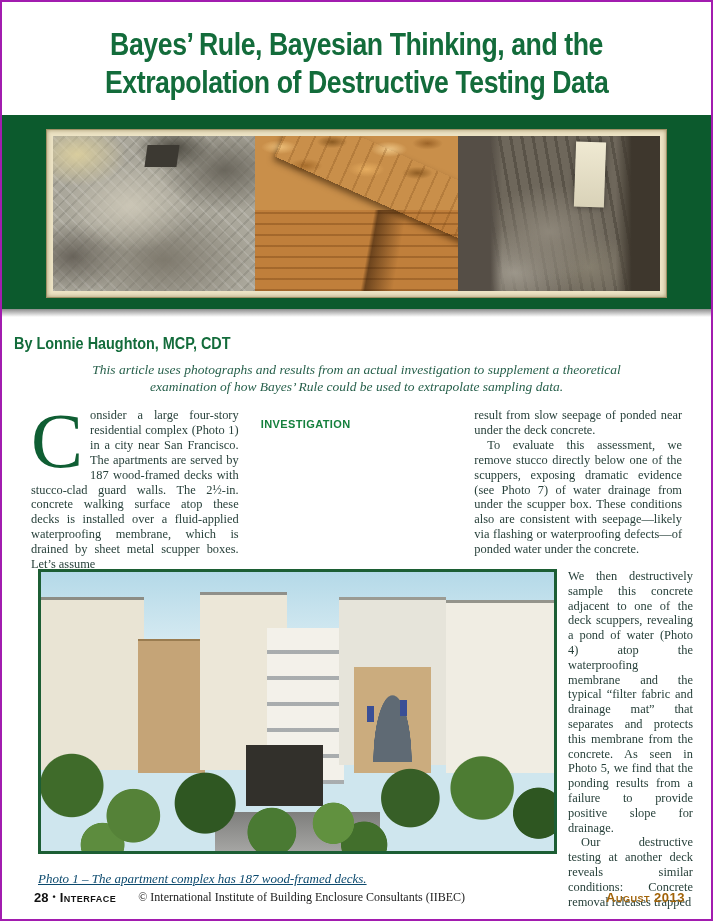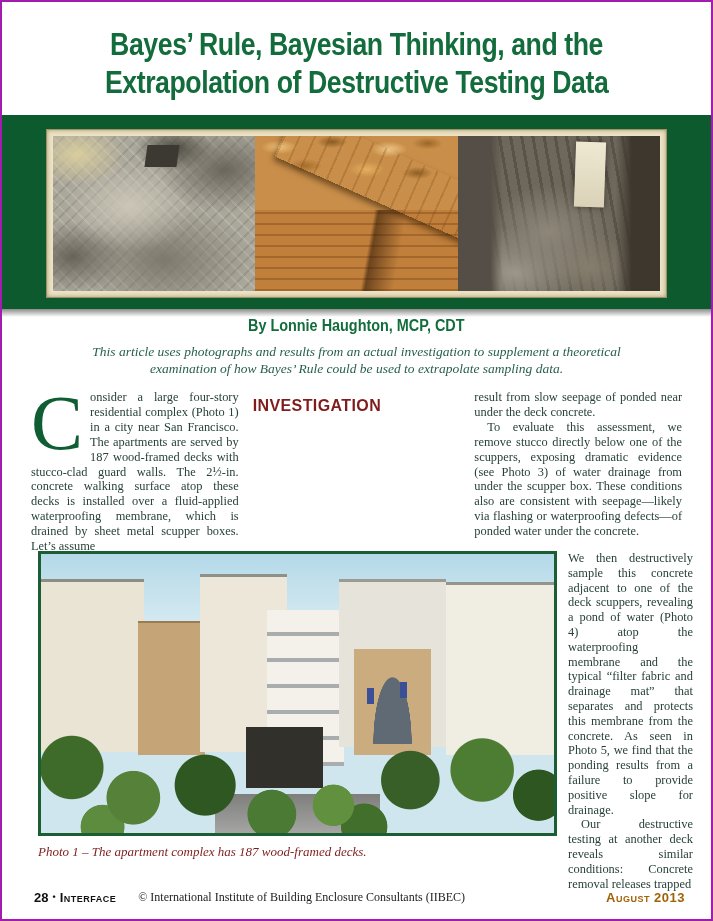--- a/index.html
+++ b/index.html
@@ -94,21 +94,21 @@
       repeating-linear-gradient(80deg, rgba(35,30,22,.28) 0 3px, transparent 3px 11px);
   }
   .sp-right .light-strip{
     position:absolute;left:58%;top:4%;width:15%;height:42%;
     background:linear-gradient(#efe9d2,#d9d2b8);
     box-shadow:0 0 6px rgba(0,0,0,.4);
     transform:rotate(2deg);
   }
   .banner-shadow{height:8px;background:linear-gradient(rgba(45,45,45,.55), rgba(255,255,255,0));}
   
-  .byline{text-align:center;}
+  .byline{margin-top:18px;}
   .byline span{
     display:inline-block;
     font-family:"Liberation Sans", sans-serif;
     font-weight:700;font-size:16px;color:#136c3b;
     transform:scaleX(.9);
   }
   .intro{
     margin:9px auto 0 auto;
     max-width:555px;
     text-align:center;
@@ -128,24 +128,24 @@
   .dropcap{
     float:left;
     font-family:"Liberation Serif", serif;
     font-size:78px;line-height:62px;
     color:#0f5e33;
     margin:2px 7px 0 0;
     font-weight:400;
   }
   .section-heading{
     font-family:"Liberation Sans", sans-serif;
-    font-weight:700;font-size:16px;
-    color:#7f1d1d;
+    font-weight:700;font-size:11px;
+    color:#15803d;
     letter-spacing:.4px;
-    margin:9px 0 3px 0;
+    margin:9px 0 3px 8px;
     text-align:left;
   }
   .indent{text-indent:13px;}
   
   .photo-row{display:flex;padding:0 18px 0 36px;margin-top:9px;}
   .figure{width:519px;flex:none;}
   .big-photo{
     position:relative;width:513px;height:279px;
     border:3px solid #1c5e34;
     overflow:hidden;
@@ -179,23 +179,23 @@
       radial-gradient(circle 50px at 32% 62%, #2f5722 0 60%, transparent 62%),
       radial-gradient(circle 40px at 45% 85%, #4a7a33 0 60%, transparent 62%),
       radial-gradient(circle 34px at 57% 78%, #61913f 0 60%, transparent 62%),
       radial-gradient(circle 48px at 72% 58%, #375f27 0 60%, transparent 62%),
       radial-gradient(circle 52px at 86% 50%, #4d7c33 0 60%, transparent 62%),
       radial-gradient(circle 42px at 97% 70%, #2e5621 0 60%, transparent 62%),
       radial-gradient(circle 36px at 12% 95%, #5d8c3e 0 60%, transparent 62%),
       radial-gradient(circle 38px at 63% 95%, #426f2c 0 60%, transparent 62%);
   }
   .caption{
-    margin-top:8px;
+    margin-top:17px;
     font-style:italic;
-    font-size:13px;color:#7f1d1d;
+    font-size:13px;color:#0c4a6e;text-decoration:underline;
   }
   .side-col{
     flex:1;
     margin-left:11px;
     font-size:12.4px;line-height:14.8px;
     color:#27403a;text-align:justify;
   }
   .side-col p{margin:0;}
   
   .footer{
@@ -250,21 +250,21 @@
     <div class="col">
       <p>
         <span class="dropcap">C</span><span>onsider a large four-story residential complex (Photo 1) in a city near San Francisco. The apartments are served by 187 wood-framed decks with stucco-clad guard walls. The 2½-in. concrete walking surface atop these decks is installed over a fluid-applied waterproofing membrane, which is drained by sheet metal scupper boxes. Let’s assume</span>
       </p>
     </div>
     <div class="col">
       <div class="section-heading">INVESTIGATION</div>
     </div>
     <div class="col">
       <p>result from slow seepage of ponded near under the deck concrete.</p>
-      <p class="indent">To evaluate this assessment, we remove stucco directly below one of the scuppers, exposing dramatic evidence (see Photo 3) of water drainage from under the scupper box. These conditions also are consistent with seepage—likely via flashing or waterproofing defects—of ponded water under the concrete.</p>
+      <p class="indent">To evaluate this assessment, we remove stucco directly below one of the scuppers, exposing dramatic evidence (see Photo 7) of water drainage from under the scupper box. These conditions also are consistent with seepage—likely via flashing or waterproofing defects—of ponded water under the concrete.</p>
     </div>
   </div>
 
   <div class="photo-row">
     <div class="figure">
       <div class="big-photo">
         <div class="sky"></div>
         <div class="blk win b1"></div>
         <div class="blk b2"></div>
         <div class="blk win b3"></div>

